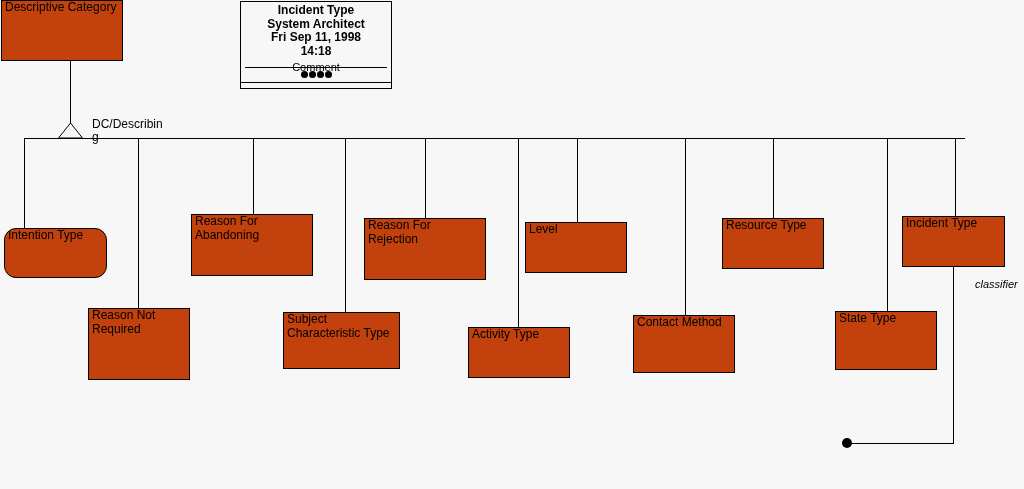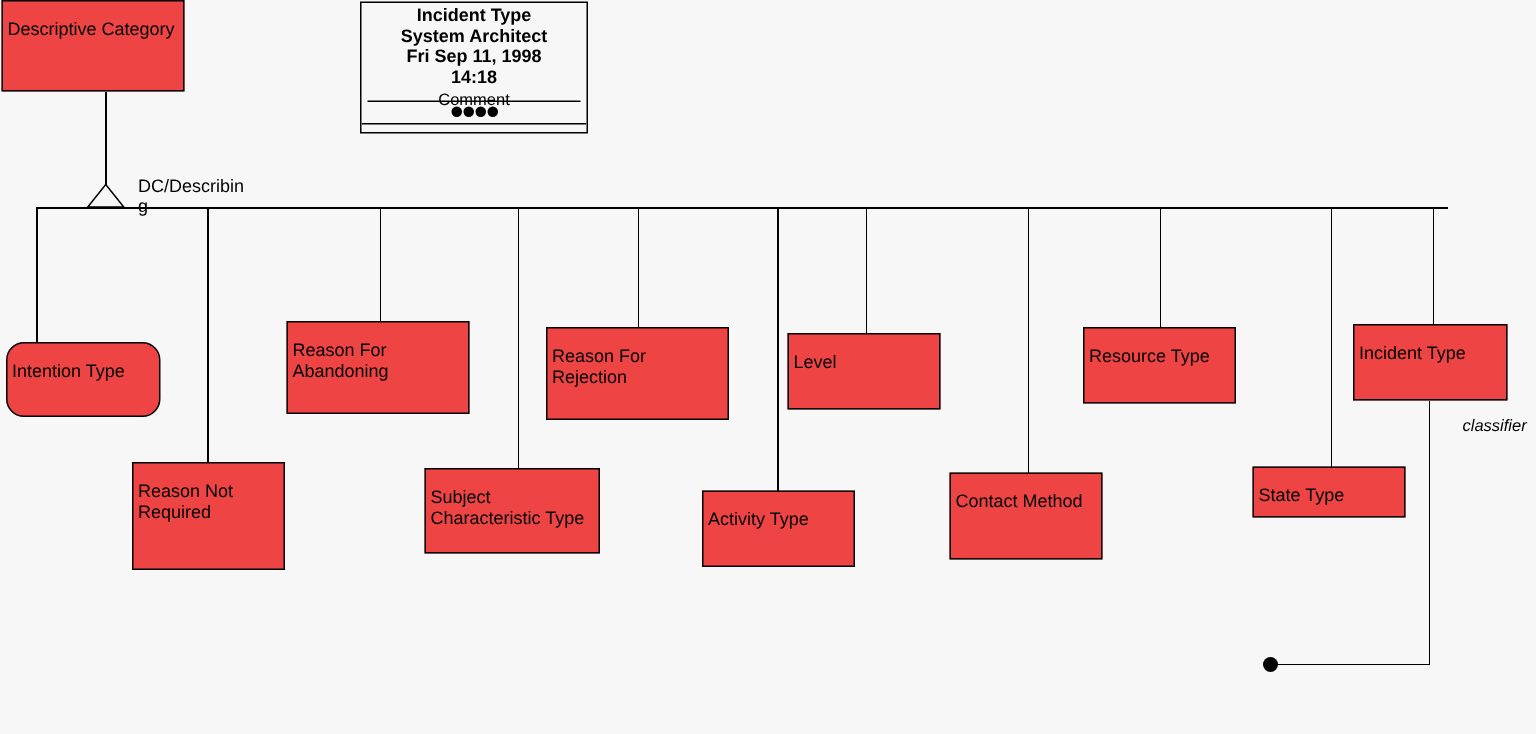--- a/index.html
+++ b/index.html
@@ -19,25 +19,25 @@
     position: absolute;
     left: 0;
     top: 0;
     width: 1024px;
     height: 489px;
   }
   .node {
     position: absolute;
     box-sizing: border-box;
     border: 1px solid #000;
-    background: #ef4444;
+    background: #c2410c;
     font-size: 12px;
     line-height: 13.5px;
     color: #000;
-    padding: 12px 2px 0 3px;
+    padding: 0 2px 0 3px;
     white-space: pre-line;
     overflow: hidden;
   }
   .title-block {
     position: absolute;
     box-sizing: border-box;
     border: 1px solid #000;
     background: #f7f7f7;
     text-align: center;
     font-weight: bold;
@@ -168,21 +168,21 @@
       <div class="node" style="left: 191px; top: 214px; width: 122px; height: 62px;">Reason For
 Abandoning</div>
       <div class="node" style="left: 283px; top: 312px; width: 117px; height: 57px;">Subject
 Characteristic Type</div>
       <div class="node" style="left: 364px; top: 218px; width: 122px; height: 62px;">Reason For
 Rejection</div>
       <div class="node" style="left: 468px; top: 327px; width: 102px; height: 51px;">Activity Type</div>
       <div class="node" style="left: 525px; top: 222px; width: 102px; height: 51px;">Level</div>
       <div class="node" style="left: 633px; top: 315px; width: 102px; height: 58px;">Contact Method</div>
       <div class="node" style="left: 722px; top: 218px; width: 102px; height: 51px;">Resource Type</div>
-      <div class="node" style="left: 835px; top: 311px; width: 102px; height: 34px;">State Type</div>
+      <div class="node" style="left: 835px; top: 311px; width: 102px; height: 59px;">State Type</div>
       <div class="node" style="left: 902px; top: 216px; width: 103px; height: 51px;">Incident Type</div>
     </div>
 
   <svg class="wires" id="wires" viewBox="0 0 1024 489" xmlns="http://www.w3.org/2000/svg">
       <line x1="70.5" y1="61" x2="70.5" y2="123"></line>
       <polygon points="70.5,123 58.5,138 82.5,138" class="tri"></polygon>
       <line x1="24" y1="138.5" x2="965" y2="138.5"></line>
       <line x1="24.5" y1="138" x2="24.5" y2="228"></line>
       <line x1="138.5" y1="138" x2="138.5" y2="308"></line>
       <line x1="253.5" y1="138" x2="253.5" y2="214"></line>

